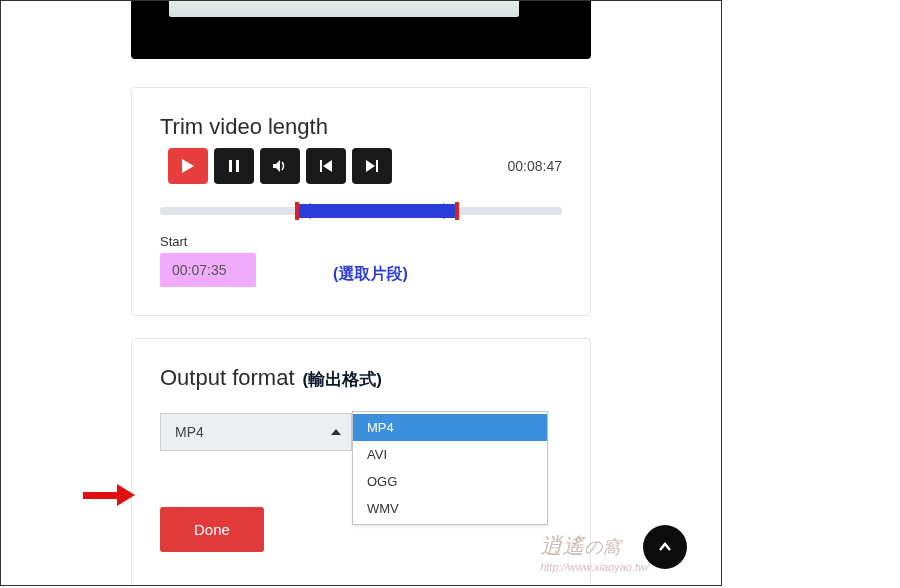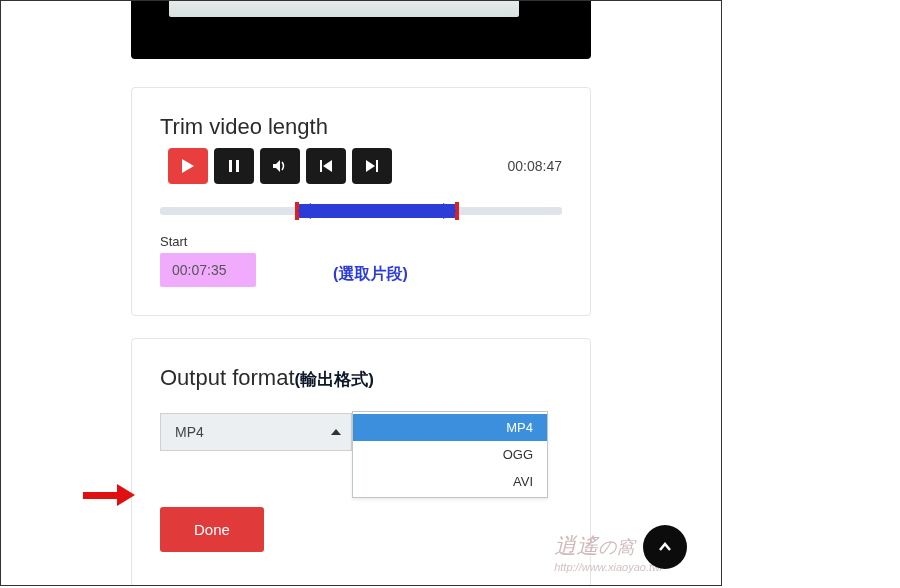--- a/index.html
+++ b/index.html
@@ -157,31 +157,30 @@
   background: #f0abfc;
   color: #555;
   font-size: 14px;
   padding: 9px 12px;
   width: 96px;
   border-radius: 2px;
 }
 .fmt-row {
   display: flex;
   align-items: baseline;
-  gap: 0;
+  gap: 8px;
   margin-bottom: 14px;
 }
 .fmt-note {
   color: #0f172a;
   font-size: 17px;
   font-weight: 600;
 }
 .select-wrap {
   position: relative;
-  text-align: right;
 }
 .select-box {
   width: 192px;
   height: 38px;
   background: #eceff1;
   border: 1px solid #d0d0d0;
   display: flex;
   align-items: center;
   justify-content: space-between;
   padding: 0 10px 0 14px;
@@ -257,21 +256,21 @@
   background: #0c0c0c;
   color: #fff;
   display: flex;
   align-items: center;
   justify-content: center;
   cursor: pointer;
 }
 .fab svg { width: 14px; height: 14px; }
 .wm {
   position: absolute;
-  right: 58px;
+  right: 72px;
   bottom: 12px;
   font-style: italic;
   color: #c7a8a8;
   font-size: 18px;
   text-shadow: 1px 1px #fff;
   opacity: 0.8;
 }
 .wm .big { font-size: 22px; }
 ::-webkit-scrollbar { width: 15px; }
 ::-webkit-scrollbar-track { background: #f0f0f0; }
@@ -352,22 +351,23 @@
       <span class="card-title">Output format</span>
       <span class="fmt-note">(輸出格式)</span>
     </div>
     <div class="select-wrap">
       <div class="select-box">
         <span>MP4</span>
         <span class="caret-up"></span>
       </div>
       <div class="dropdown" id="dd">
               <div class="dd-item sel">MP4</div>
+              <div class="dd-item">AVI</div>
               <div class="dd-item">OGG</div>
-              <div class="dd-item">AVI</div>
+              <div class="dd-item">WMV</div>
             </div>
     </div>
 
     <div class="done-wrap">
       <button class="done-btn">Done</button>
     </div>
   </div>
 
 </div>
 </div>

